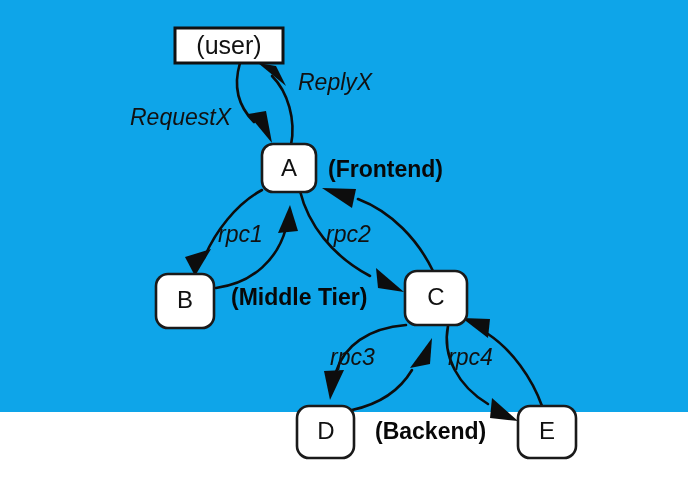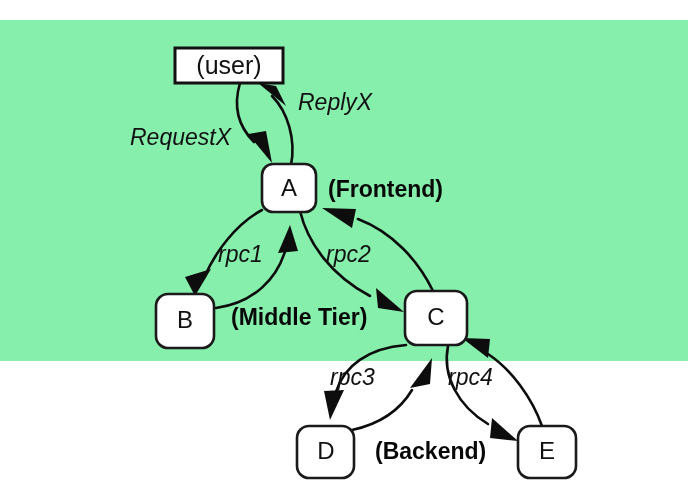--- a/index.html
+++ b/index.html
@@ -10,23 +10,22 @@
   }
   body {
     width: 688px;
     height: 487px;
     font-family: "Liberation Sans", sans-serif;
     overflow: hidden;
   }
   #diagram-canvas {
     position: relative;
     width: 688px;
-    height: 341px;
-    background: #86efac;
-    margin-top: 20px;
+    height: 412px;
+    background: #0ea5e9;
   }
   svg.diagram {
     display: block;
     width: 688px;
     height: 487px;
   }
   .node-shape {
     fill: #ffffff;
     stroke: #1a1a1a;
     stroke-width: 2.6;

